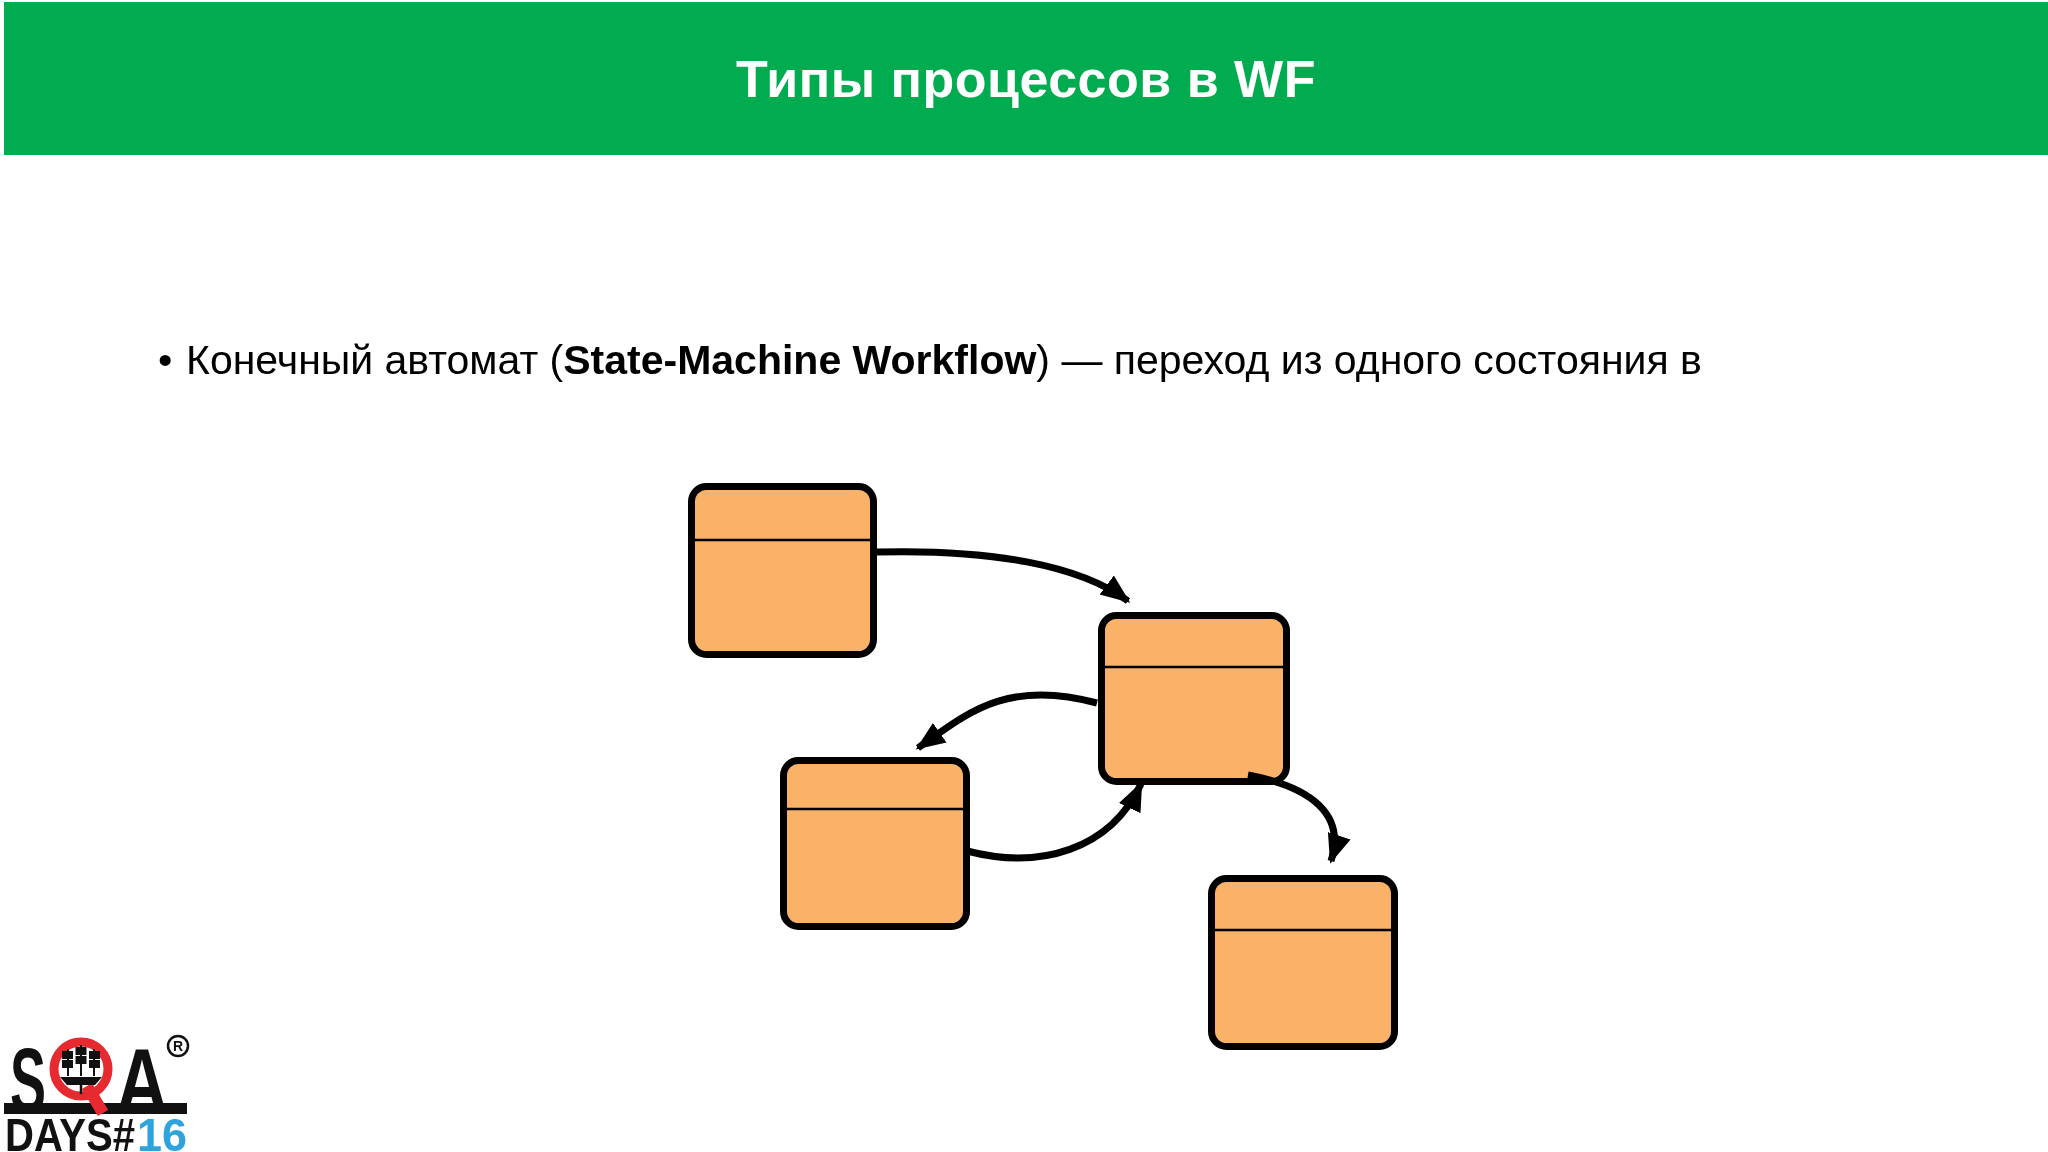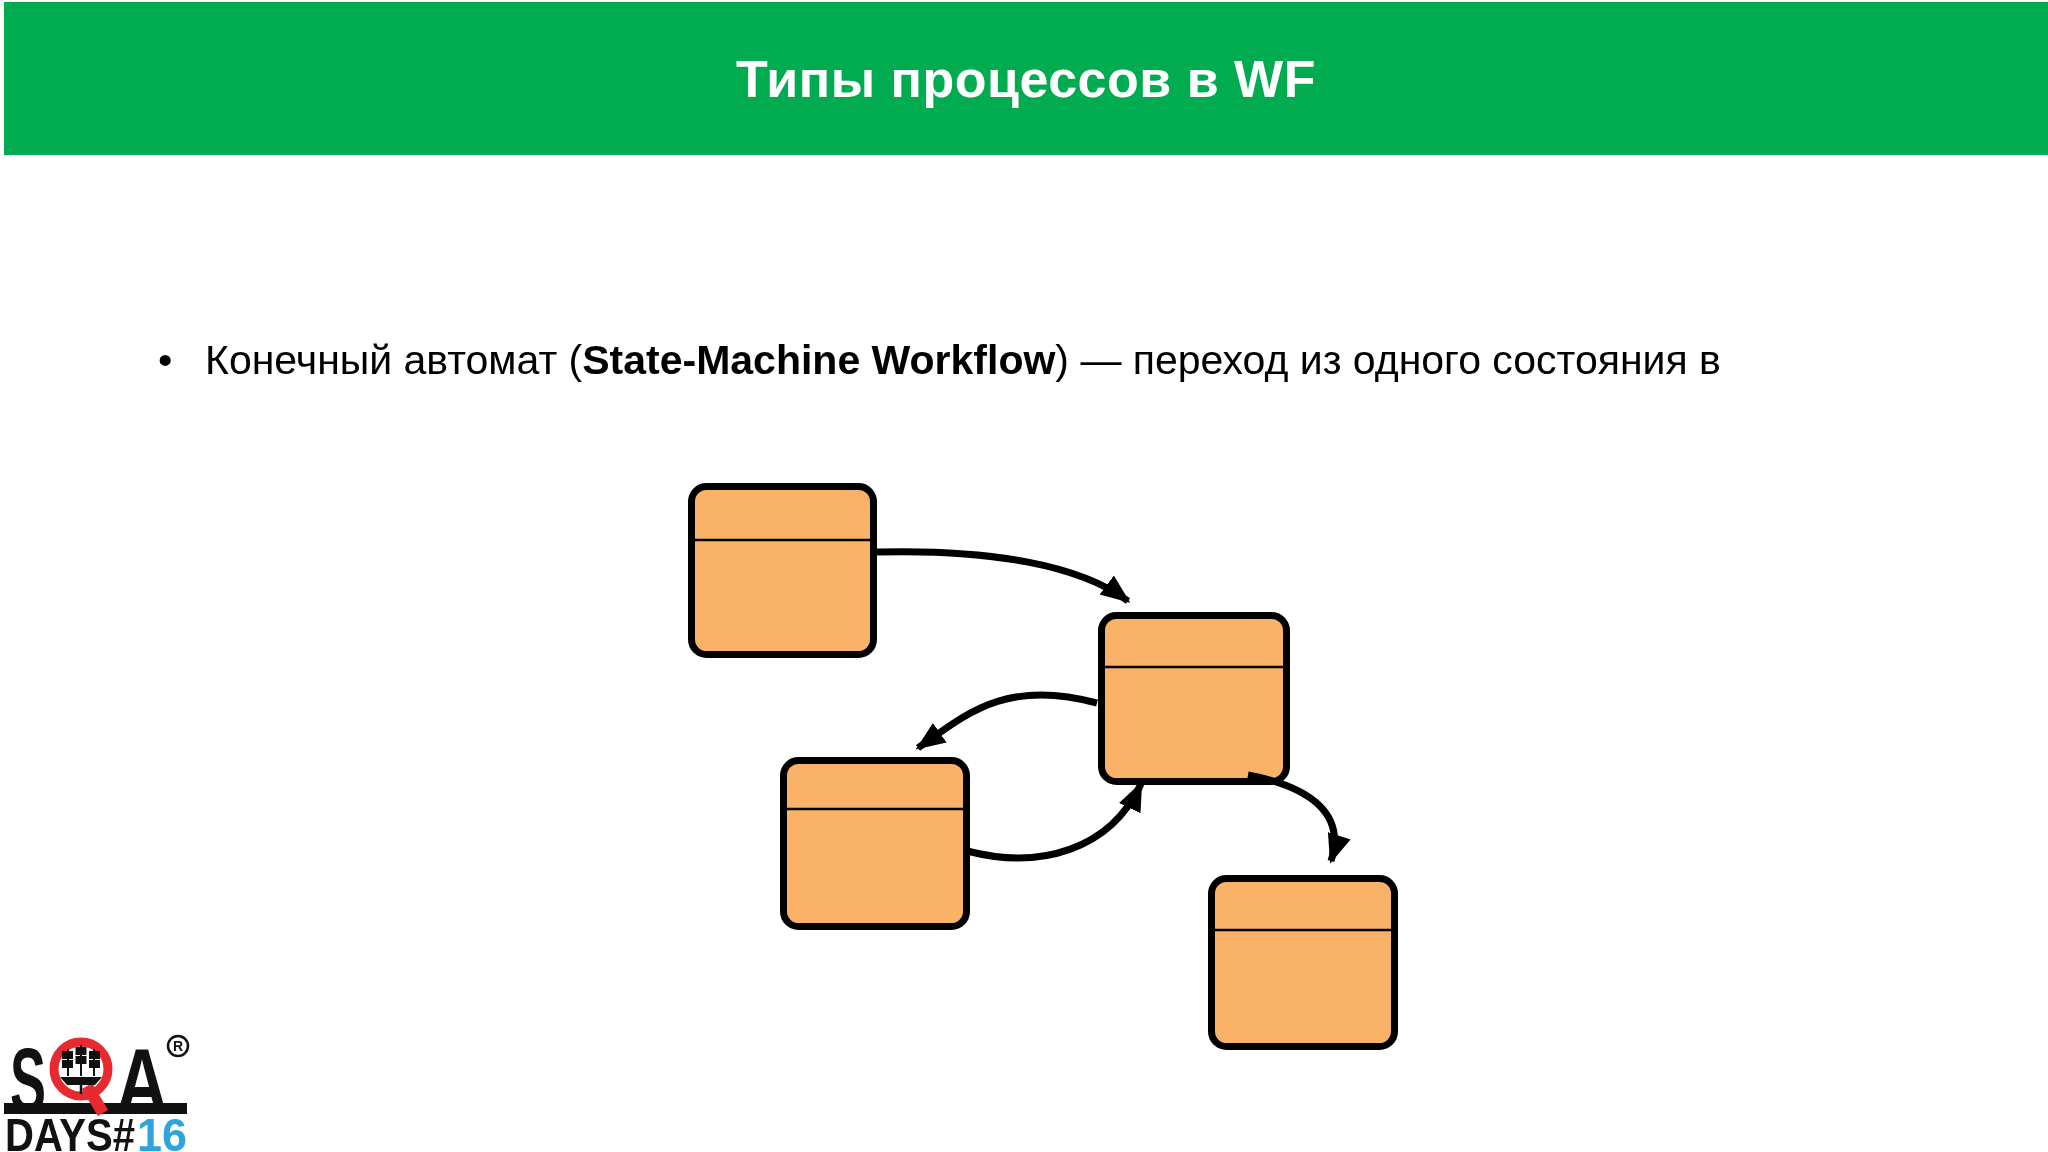--- a/index.html
+++ b/index.html
@@ -26,21 +26,21 @@
   }
   .bullet-marker {
     position: absolute;
     left: 158px; top: 318px;
     font-size: 41px;
     line-height: 85px;
     color: #000;
   }
   .bullet-text {
     position: absolute;
-    left: 205px; top: 318px;
+    left: 186px; top: 318px;
     width: 1660px;
     font-size: 41px;
     line-height: 85px;
     color: #000;
   }
   .bullet-text .b { font-weight: bold; }
   .diagram-svg {
     position: absolute;
     left: 0; top: 0;
     width: 2048px; height: 1152px;

